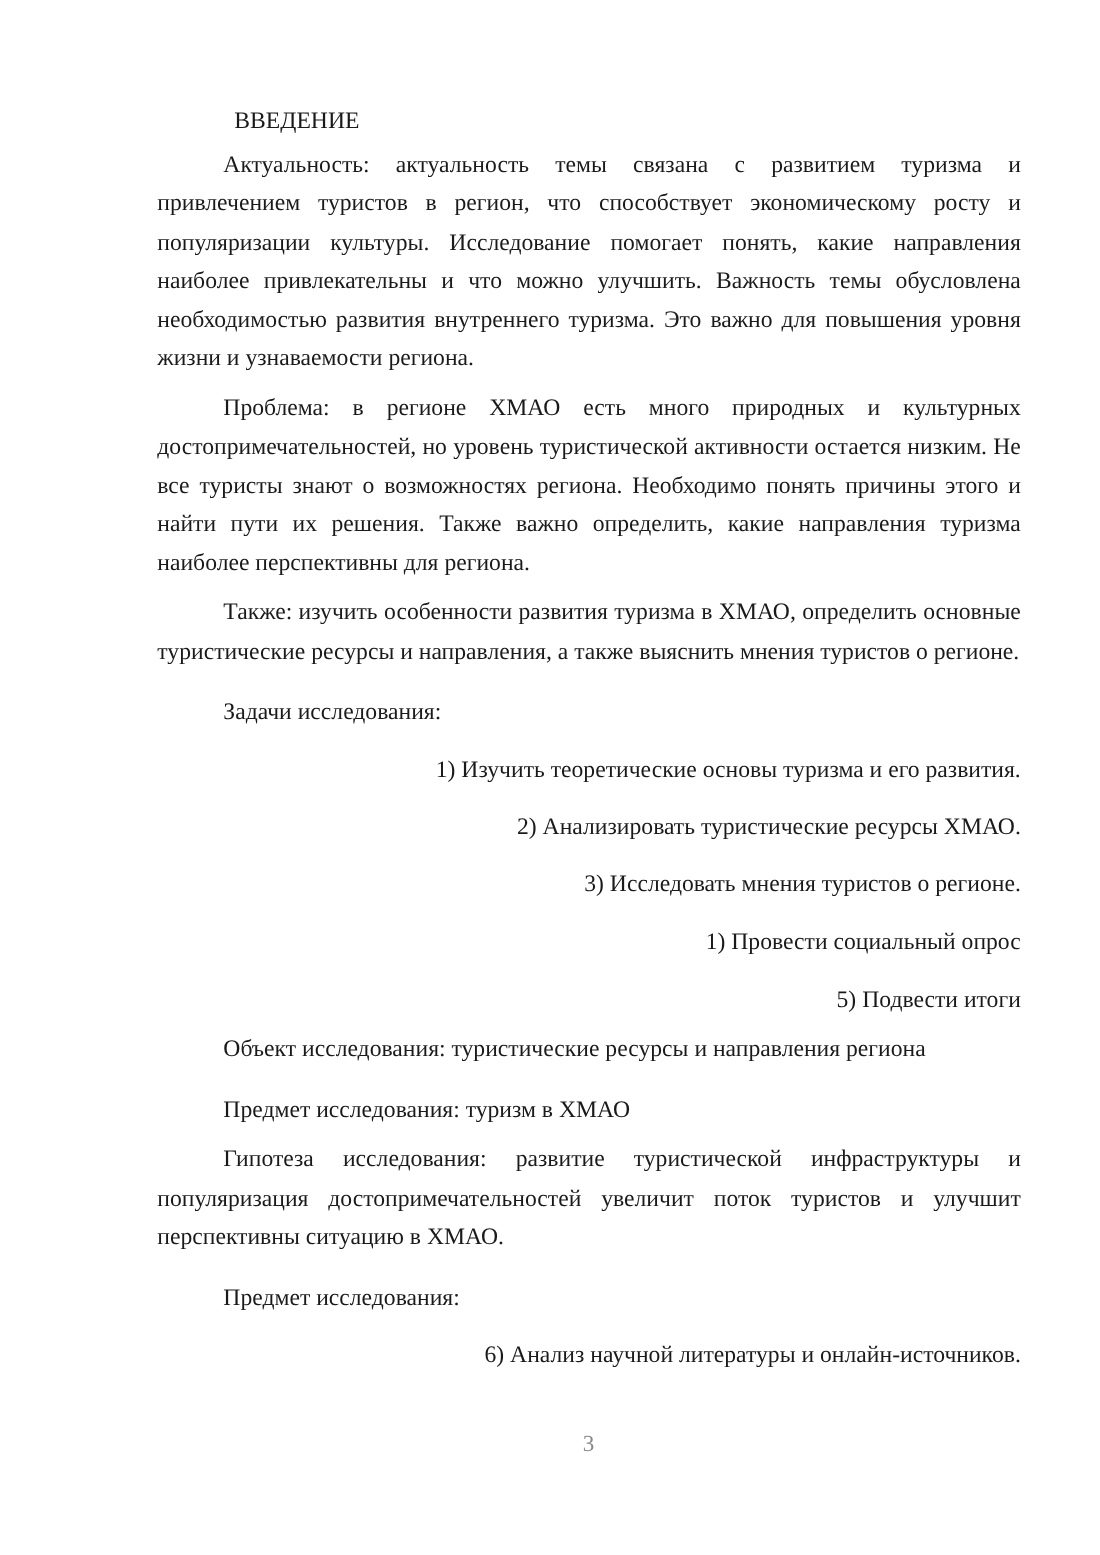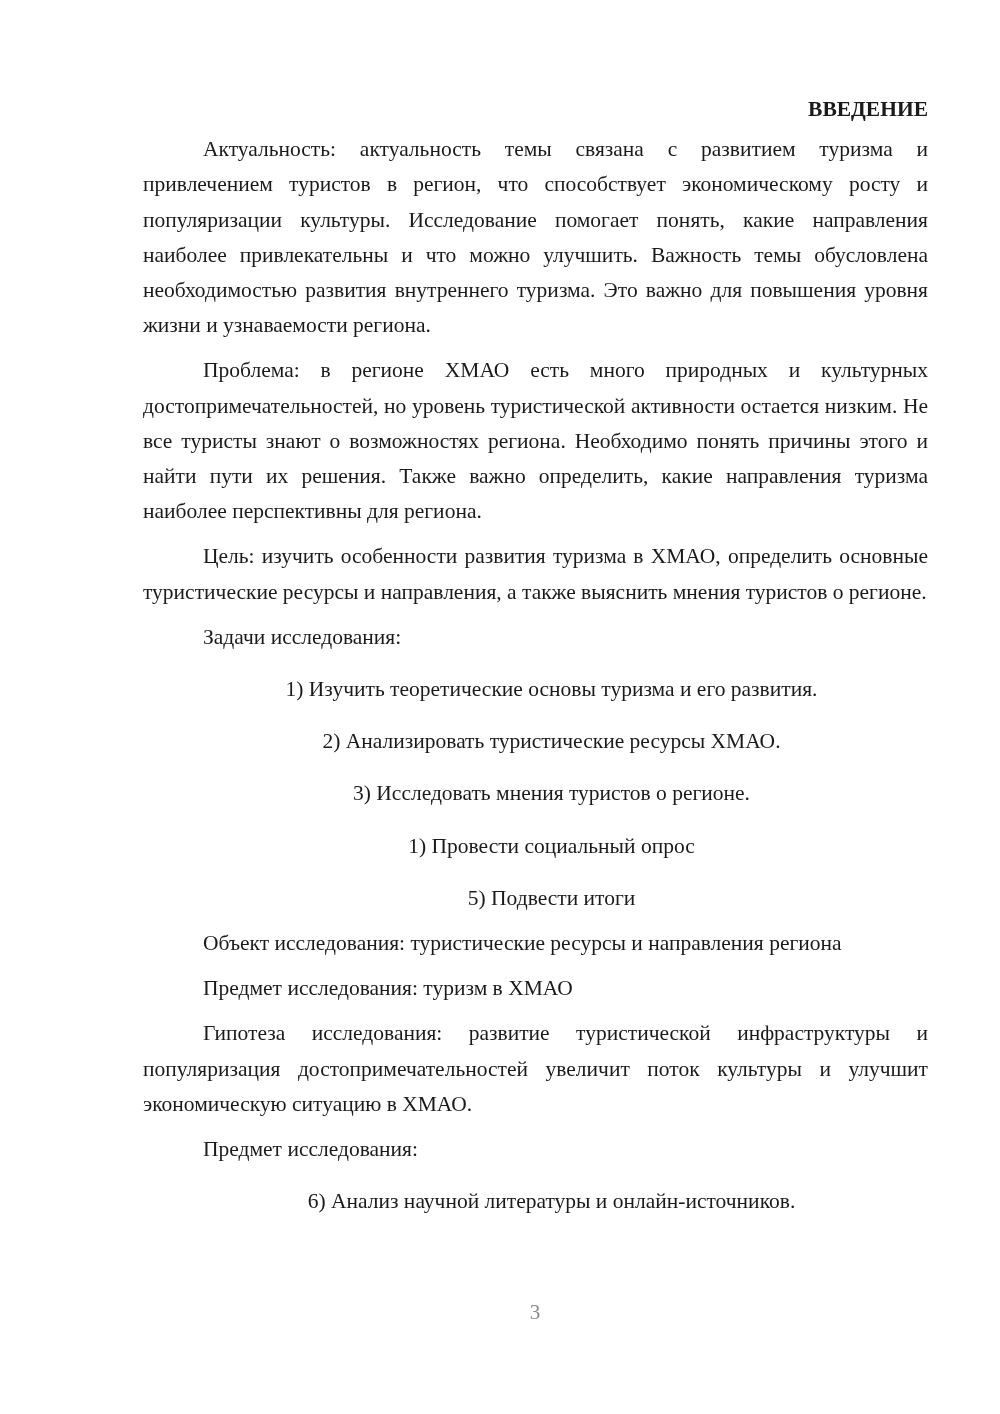--- a/index.html
+++ b/index.html
@@ -3,59 +3,59 @@
 <meta charset="utf-8">
 <style>
   html, body { margin: 0; padding: 0; background: #ffffff; }
   body { width: 1000px; height: 1414px; position: relative; overflow: hidden; }
   .page {
     position: absolute; left: 143px; top: 92px; width: 785px;
     font-family: "Liberation Serif", "DejaVu Serif", serif;
     font-size: 21.5px; color: #1a1a1a; line-height: 35.2px;
   }
   .title {
-    text-align: right; font-weight: bold; margin: 0 0 5px 0;
+    text-align: left; font-weight: normal; margin: 0 0 5px 0;
     padding-left: 70px;
   }
   .para {
     text-align: justify; text-indent: 60px; margin: 0 0 10px 0;
   }
-  .para.plain { text-align: left; }
+  .para.plain { text-align: left; margin-top: 20px; }
   .list-item {
-    padding-left: 32px; margin: 17px 0 10px 0; text-align: center;
+    padding-left: 32px; margin: 17px 0 10px 0; text-align: right;
   }
   .page-number {
     position: absolute; top: 1300px; left: 0; width: 1000px; padding-left: 70px;
     box-sizing: border-box; text-align: center;
     font-family: "Liberation Serif", "DejaVu Serif", serif;
     font-size: 21px; color: #8a8a8a;
   }
 </style>
 </head>
 <body>
 
 <div class="page">
   <div class="title">ВВЕДЕНИЕ</div>
 
   <p class="para">Актуальность: актуальность темы связана с развитием туризма и привлечением туристов в регион, что способствует экономическому росту и популяризации культуры. Исследование помогает понять, какие направления наиболее привлекательны и что можно улучшить. Важность темы обусловлена необходимостью развития внутреннего туризма. Это важно для повышения уровня жизни и узнаваемости региона.</p>
   <p class="para">Проблема: в регионе ХМАО есть много природных и культурных достопримечательностей, но уровень туристической активности остается низким. Не все туристы знают о возможностях региона. Необходимо понять причины этого и найти пути их решения. Также важно определить, какие направления туризма наиболее перспективны для региона.</p>
-  <p class="para">Цель: изучить особенности развития туризма в ХМАО, определить основные туристические ресурсы и направления, а также выяснить мнения туристов о регионе.</p>
+  <p class="para">Также: изучить особенности развития туризма в ХМАО, определить основные туристические ресурсы и направления, а также выяснить мнения туристов о регионе.</p>
 
   <p class="para plain">Задачи исследования:</p>
   <div>
     <p class="list-item">1) Изучить теоретические основы туризма и его развития.</p>
     <p class="list-item">2) Анализировать туристические ресурсы ХМАО.</p>
     <p class="list-item">3) Исследовать мнения туристов о регионе.</p>
     <p class="list-item">1) Провести социальный опрос</p>
     <p class="list-item">5) Подвести итоги</p>
   </div>
 
   <p class="para">Объект исследования: туристические ресурсы и направления региона</p>
   <p class="para plain">Предмет исследования: туризм в ХМАО</p>
-  <p class="para">Гипотеза исследования: развитие туристической инфраструктуры и популяризация достопримечательностей увеличит поток культуры и улучшит экономическую ситуацию в ХМАО.</p>
+  <p class="para">Гипотеза исследования: развитие туристической инфраструктуры и популяризация достопримечательностей увеличит поток туристов и улучшит перспективны ситуацию в ХМАО.</p>
 
   <p class="para plain">Предмет исследования:</p>
   <div>
     <p class="list-item">6) Анализ научной литературы и онлайн-источников.</p>
   </div>
 </div>
 
 <div class="page-number">3</div>
 
 </body></html>

